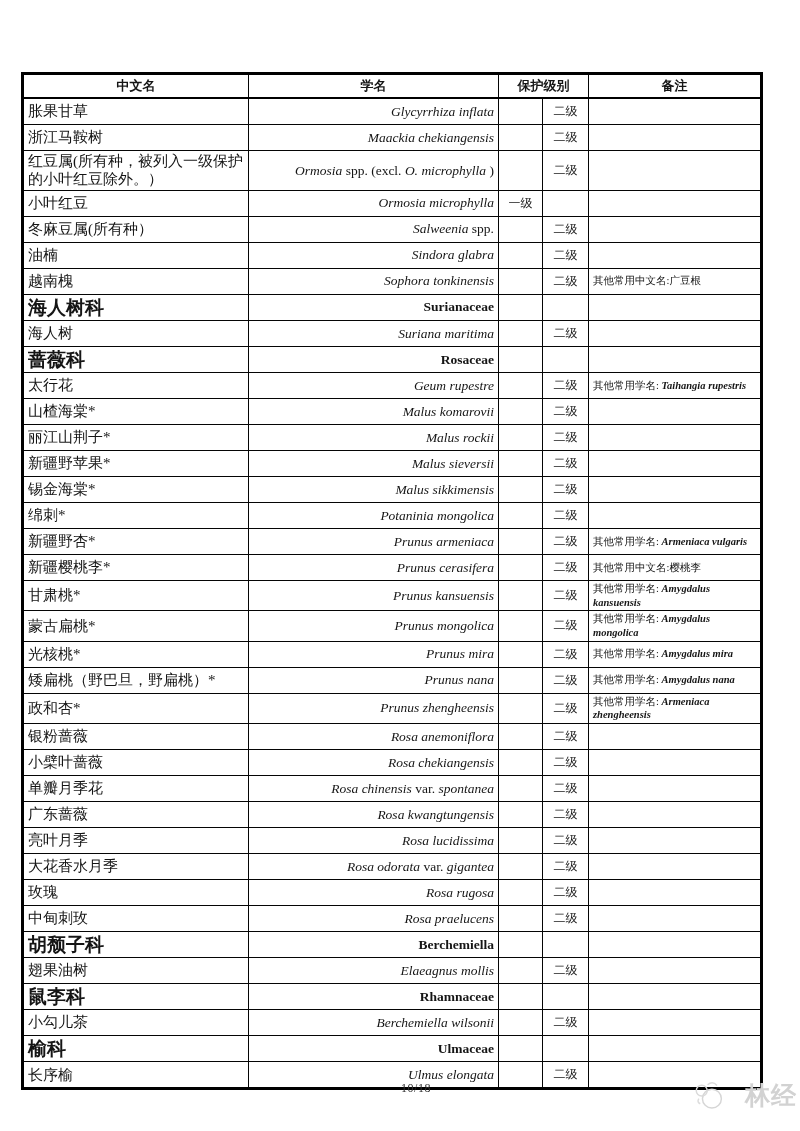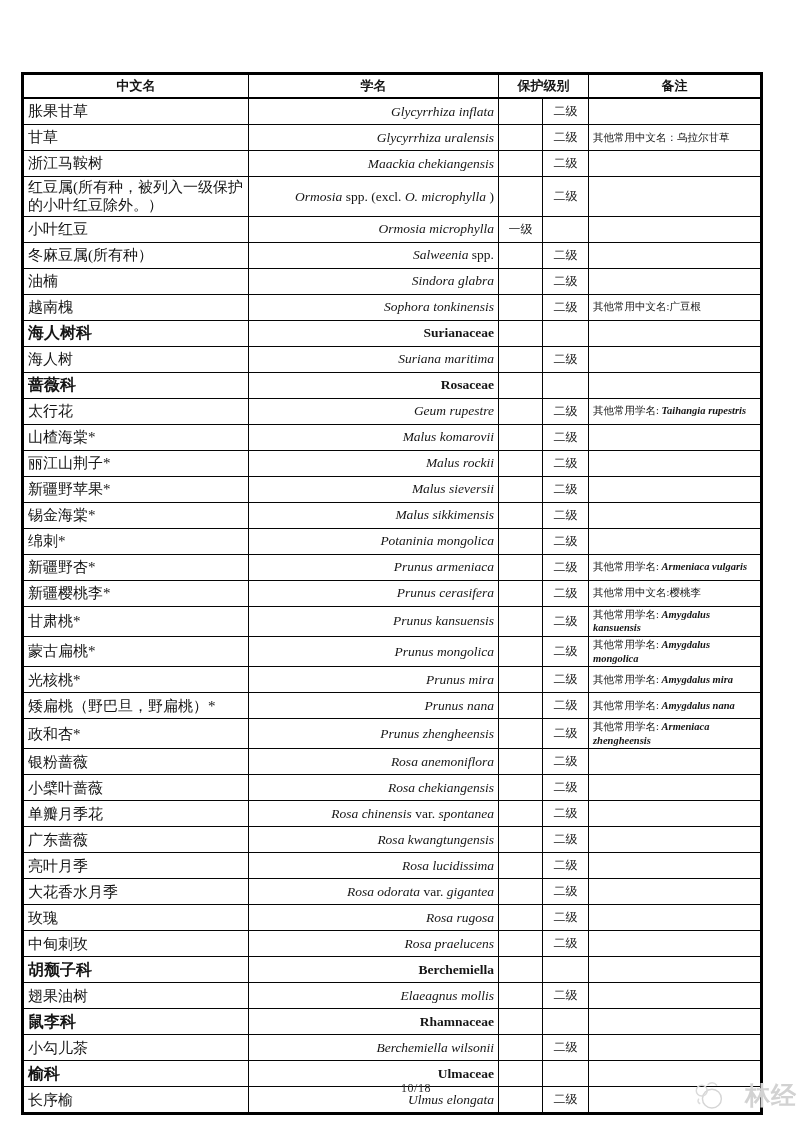--- a/index.html
+++ b/index.html
@@ -19,21 +19,21 @@
     font-weight:bold;font-size:13px;text-align:center;height:20px;padding:1px 2px;
     border-bottom:2.2px solid #000;
   }
   .doc tbody td{height:23px;padding:1px 4px;}
   td.cn{font-size:15px;line-height:1.22;white-space:pre-line;padding-left:7px;}
   td.sci{font-size:13.5px;line-height:1.15;padding-left:5px;text-align:right;}
   td.sci i{font-style:italic;}
   td.lvl{font-size:12px;text-align:center;padding:1px 0;}
   td.rem{font-size:10.5px;line-height:1.3;padding:1px 3px;}
   td.rem i{font-style:italic;font-weight:bold;}
-  tr.family td.cn{font-weight:bold;font-size:16px;}
+  tr.family td.cn{font-weight:bold;font-size:19px;}
   tr.family td.sci{font-weight:bold;font-style:normal;}
   .footer{
     position:absolute;left:16px;top:1081px;width:800px;text-align:center;
     font-size:12px;color:#2b2b2b;letter-spacing:0.5px;
   }
   .watermark{
     position:absolute;left:693px;top:1070px;width:104px;height:50px;
     display:flex;align-items:center;gap:20px;color:#cfcfcf;
   }
   .wm-text{
@@ -64,27 +64,20 @@
     </thead>
     <tbody id="tbody">
         <tr>
           <td class="cn">胀果甘草</td>
           <td class="sci"><i>Glycyrrhiza</i> <i>inflata</i></td>
           <td class="lvl"></td>
           <td class="lvl">二级</td>
           <td class="rem"></td>
         </tr>
         <tr>
-          <td class="cn">甘草</td>
-          <td class="sci"><i>Glycyrrhiza</i> <i>uralensis</i></td>
-          <td class="lvl"></td>
-          <td class="lvl">二级</td>
-          <td class="rem">其他常用中文名：乌拉尔甘草</td>
-        </tr>
-        <tr>
           <td class="cn">浙江马鞍树</td>
           <td class="sci"><i>Maackia</i> <i>chekiangensis</i></td>
           <td class="lvl"></td>
           <td class="lvl">二级</td>
           <td class="rem"></td>
         </tr>
         <tr>
           <td class="cn">红豆属(所有种，被列入一级保护
 的小叶红豆除外。）</td>
           <td class="sci"><i>Ormosia</i> spp. (excl. <i>O.</i> <i>microphylla</i> )</td>

